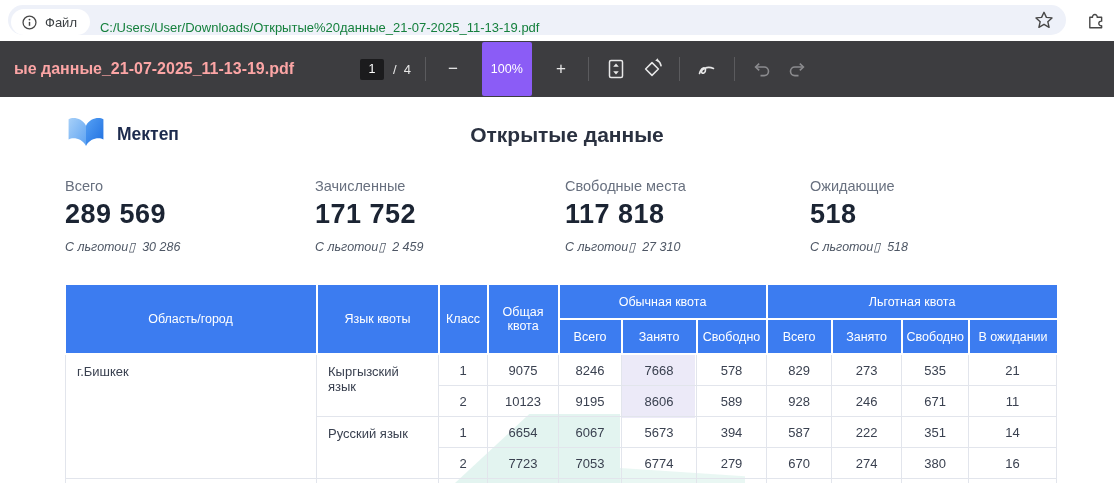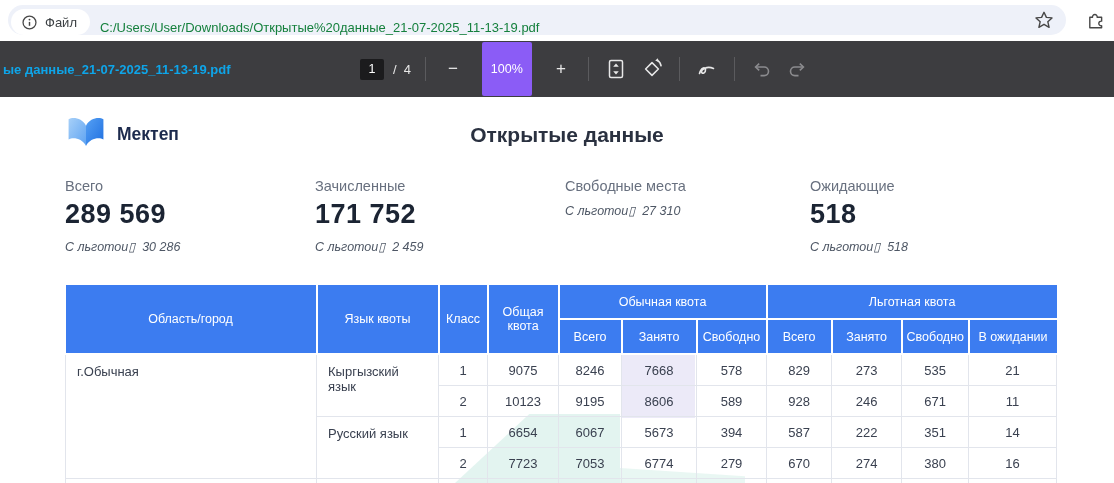--- a/index.html
+++ b/index.html
@@ -10,21 +10,21 @@
   }
   
   .browser-bar{position:absolute;top:0;left:0;width:1114px;height:41px;background:#fff;}
   .omnibox{position:absolute;left:8px;top:5px;width:1058px;height:30px;background:#eef1f9;border-radius:15px;display:flex;align-items:flex-end;}
   .scheme-chip{display:flex;align-items:center;gap:7px;background:#fff;border-radius:13px;height:26px;padding:0 13px 0 10px;margin-left:3px;color:#3c4043;font-size:13px;}
   .url-text{margin-left:10px;font-size:13px;color:#15803d;white-space:nowrap;}
   .star-btn{position:absolute;right:12px;top:5px;background:none;border:none;padding:0;cursor:pointer;line-height:0;}
   .ext-btn{position:absolute;left:1085px;top:9px;background:none;border:none;padding:0;cursor:pointer;line-height:0;}
   
   .pdf-toolbar{position:absolute;top:41px;left:0;width:1114px;height:56px;background:#3d3d40;}
-  .pdf-filename{position:absolute;left:3px;top:50%;transform:translateY(-50%);color:#0ea5e9;font-size:13px;font-weight:700;white-space:nowrap;}
+  .pdf-filename{position:absolute;left:14px;top:50%;transform:translateY(-50%);color:#fca5a5;font-size:16px;font-weight:700;white-space:nowrap;}
   .controls{position:absolute;left:360px;top:0;height:56px;display:flex;align-items:center;}
   .page-box{background:#1b1b1d;color:#fff;min-width:24px;height:21px;line-height:21px;text-align:center;font-size:12.5px;border-radius:2px;padding:0 3px;border:none;}
   .page-sep{color:#e8e8e8;font-size:13px;margin:0 7px 0 9px;}
   .page-total{color:#e8e8e8;font-size:13px;}
   .tool-divider{width:1px;height:24px;background:#5b5b5e;margin:0 14px;}
   .tool-btn{background:none;border:none;color:#e8e8e8;font-size:17px;width:26px;height:30px;padding:0;text-align:center;cursor:pointer;line-height:0;}
   .tool-btn.txt{line-height:30px;}
   .zoom-box{background:#8b5cf6;color:#fff;font-size:12.5px;padding:20px 9px;border-radius:2px;margin:0 16px;border:none;}
   .icon-gap{margin-left:10px;}
   
@@ -158,20 +158,21 @@
     <div class="stat-value">289 569</div>
     <div class="stat-sub"><span>С льготои▯</span><span class="sub-val">30 286</span></div>
   </div>
   <div class="stat" style="left:315px">
     <div class="stat-label">Зачисленные</div>
     <div class="stat-value">171 752</div>
     <div class="stat-sub"><span>С льготои▯</span><span class="sub-val">2 459</span></div>
   </div>
   <div class="stat" style="left:565px">
     <div class="stat-label">Свободные места</div>
+    <div class="stat-value">117 818</div>
     <div class="stat-sub"><span>С льготои▯</span><span class="sub-val">27 310</span></div>
   </div>
   <div class="stat" style="left:810px">
     <div class="stat-label">Ожидающие</div>
     <div class="stat-value">518</div>
     <div class="stat-sub"><span>С льготои▯</span><span class="sub-val">518</span></div>
   </div>
 
   <div class="tbl-wrap">
     <table>
@@ -202,21 +203,21 @@
           <th>Занято</th>
           <th>Свободно</th>
           <th>Всего</th>
           <th>Занято</th>
           <th>Свободно</th>
           <th class="no-br">В ожидании</th>
         </tr>
       </thead>
       <tbody>
         <tr>
-          <td rowspan="4" class="region-cell">г.Обычная</td>
+          <td rowspan="4" class="region-cell">г.Бишкек</td>
           <td rowspan="2" class="language-cell">Кыргызский язык</td>
           <td>1</td>
           <td>9075</td>
           <td>8246</td>
           <td>7668</td>
           <td>578</td>
           <td>829</td>
           <td>273</td>
           <td>535</td>
           <td>21</td>

